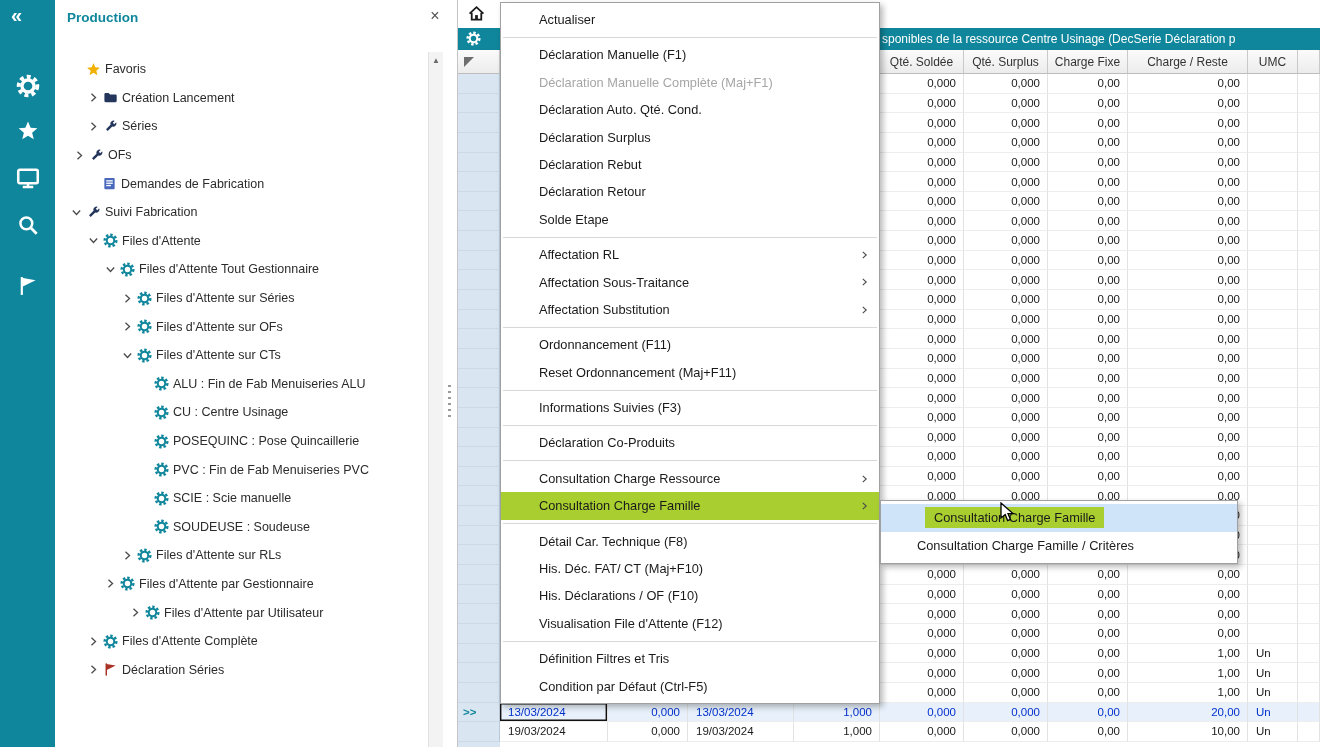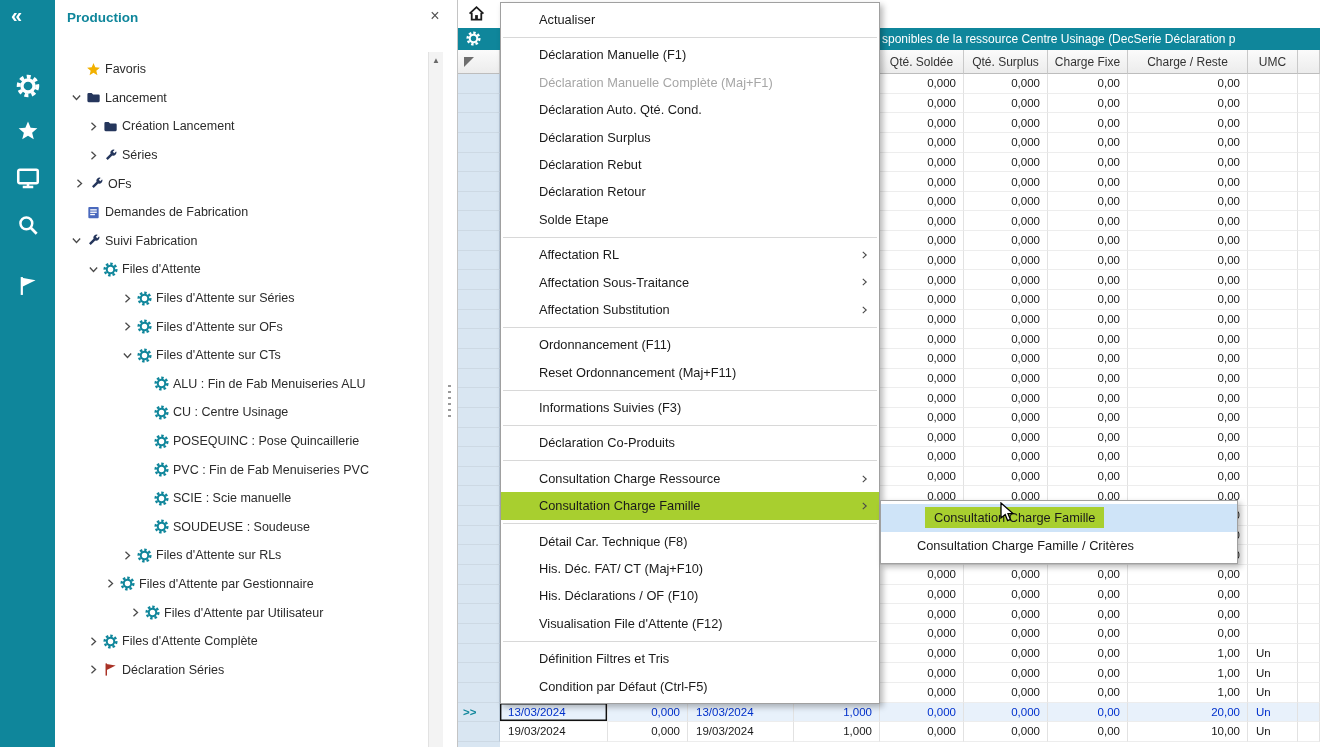--- a/index.html
+++ b/index.html
@@ -116,33 +116,20 @@
   <div class="tree">
       <div class="tree-row" style="padding-left: 13px;">
         <span class="tw"></span>
         <span class="tw">
           <svg width="15" height="15" viewBox="0 0 16 16" xmlns="http://www.w3.org/2000/svg">
             <path d="M8 1 L9.9 5.6 L14.8 6 L11 9.2 L12.2 14 L8 11.4 L3.8 14 L5 9.2 L1.2 6 L6.1 5.6 Z" fill="#f2b100"></path>
           </svg>
         </span>
         <span class="tree-label">Favoris</span>
       </div>
-      <div class="tree-row" style="padding-left: 13px;">
-        <span class="tw">
-          <svg width="13" height="13" viewBox="0 0 16 16" xmlns="http://www.w3.org/2000/svg">
-            <path d="M3.5 5.5 L8 10.5 L12.5 5.5" fill="none" stroke="#4a4a4a" stroke-width="1.6"></path>
-          </svg>
-        </span>
-        <span class="tw">
-          <svg width="15" height="15" viewBox="0 0 16 16" xmlns="http://www.w3.org/2000/svg">
-            <path d="M1.5 4.5 Q1.5 3.2 2.8 3.2 H6 L7.6 4.8 H13.4 Q14.6 4.8 14.6 6 V11.8 Q14.6 13 13.4 13 H2.8 Q1.5 13 1.5 11.8 Z" fill="#25365c"></path>
-          </svg>
-        </span>
-        <span class="tree-label">Lancement</span>
-      </div>
       <div class="tree-row" style="padding-left: 30px;">
         <span class="tw">
           <svg width="13" height="13" viewBox="0 0 16 16" xmlns="http://www.w3.org/2000/svg">
             <path d="M5.5 3.5 L10.5 8 L5.5 12.5" fill="none" stroke="#4a4a4a" stroke-width="1.6"></path>
           </svg>
         </span>
         <span class="tw">
           <svg width="15" height="15" viewBox="0 0 16 16" xmlns="http://www.w3.org/2000/svg">
             <path d="M1.5 4.5 Q1.5 3.2 2.8 3.2 H6 L7.6 4.8 H13.4 Q14.6 4.8 14.6 6 V11.8 Q14.6 13 13.4 13 H2.8 Q1.5 13 1.5 11.8 Z" fill="#25365c"></path>
           </svg>
@@ -176,21 +163,21 @@
           <svg width="15" height="15" viewBox="0 0 16 16" xmlns="http://www.w3.org/2000/svg">
             <g transform="rotate(45 8 8)" fill="#25365c">
               <rect x="6.7" y="2.5" width="2.6" height="11"></rect>
               <circle cx="8" cy="3.6" r="3.1"></circle>
               <rect x="6.9" y="0" width="2.2" height="3.4" fill="#fff"></rect>
             </g>
           </svg>
         </span>
         <span class="tree-label">OFs</span>
       </div>
-      <div class="tree-row" style="padding-left: 13px;">
+      <div class="tree-row" style="padding-left: 29px;">
         <span class="tw"></span>
         <span class="tw">
           <svg width="15" height="15" viewBox="0 0 16 16" xmlns="http://www.w3.org/2000/svg">
             <rect x="2.5" y="2" width="11" height="12" rx="1" fill="#4a69bd"></rect>
             <rect x="4.5" y="4.5" width="7" height="1.4" fill="#fff"></rect>
             <rect x="4.5" y="7" width="7" height="1.4" fill="#fff"></rect>
             <rect x="4.5" y="9.5" width="5" height="1.4" fill="#fff"></rect>
           </svg>
         </span>
         <span class="tree-label">Demandes de Fabrication</span>
@@ -218,20 +205,34 @@
             <path d="M3.5 5.5 L8 10.5 L12.5 5.5" fill="none" stroke="#4a4a4a" stroke-width="1.6"></path>
           </svg>
         </span>
         <span class="tw">
           <svg width="15" height="15" viewBox="0 0 16 16" xmlns="http://www.w3.org/2000/svg">
             <circle cx="8" cy="8" r="6.2" fill="none" stroke="#0f869b" stroke-width="2.6" stroke-dasharray="2.6 2.1"></circle>
             <circle cx="8" cy="8" r="4" fill="none" stroke="#0f869b" stroke-width="2.2"></circle>
           </svg>
         </span>
         <span class="tree-label">Files d'Attente</span>
+      </div>
+      <div class="tree-row" style="padding-left: 47px;">
+        <span class="tw">
+          <svg width="13" height="13" viewBox="0 0 16 16" xmlns="http://www.w3.org/2000/svg">
+            <path d="M3.5 5.5 L8 10.5 L12.5 5.5" fill="none" stroke="#4a4a4a" stroke-width="1.6"></path>
+          </svg>
+        </span>
+        <span class="tw">
+          <svg width="15" height="15" viewBox="0 0 16 16" xmlns="http://www.w3.org/2000/svg">
+            <circle cx="8" cy="8" r="6.2" fill="none" stroke="#0f869b" stroke-width="2.6" stroke-dasharray="2.6 2.1"></circle>
+            <circle cx="8" cy="8" r="4" fill="none" stroke="#0f869b" stroke-width="2.2"></circle>
+          </svg>
+        </span>
+        <span class="tree-label">Files d'Attente Tout Gestionnaire</span>
       </div>
       <div class="tree-row" style="padding-left: 64px;">
         <span class="tw">
           <svg width="13" height="13" viewBox="0 0 16 16" xmlns="http://www.w3.org/2000/svg">
             <path d="M5.5 3.5 L10.5 8 L5.5 12.5" fill="none" stroke="#4a4a4a" stroke-width="1.6"></path>
           </svg>
         </span>
         <span class="tw">
           <svg width="15" height="15" viewBox="0 0 16 16" xmlns="http://www.w3.org/2000/svg">
             <circle cx="8" cy="8" r="6.2" fill="none" stroke="#0f869b" stroke-width="2.6" stroke-dasharray="2.6 2.1"></circle>

